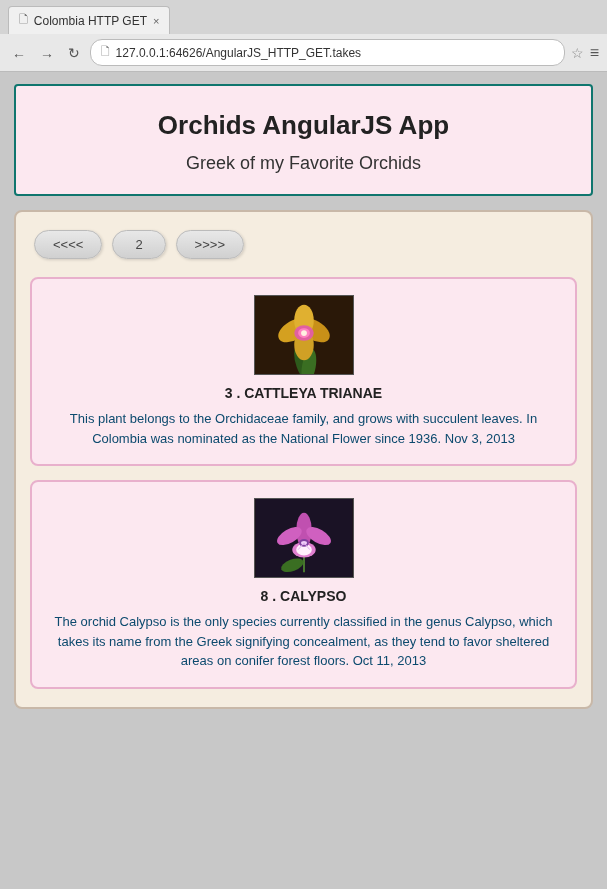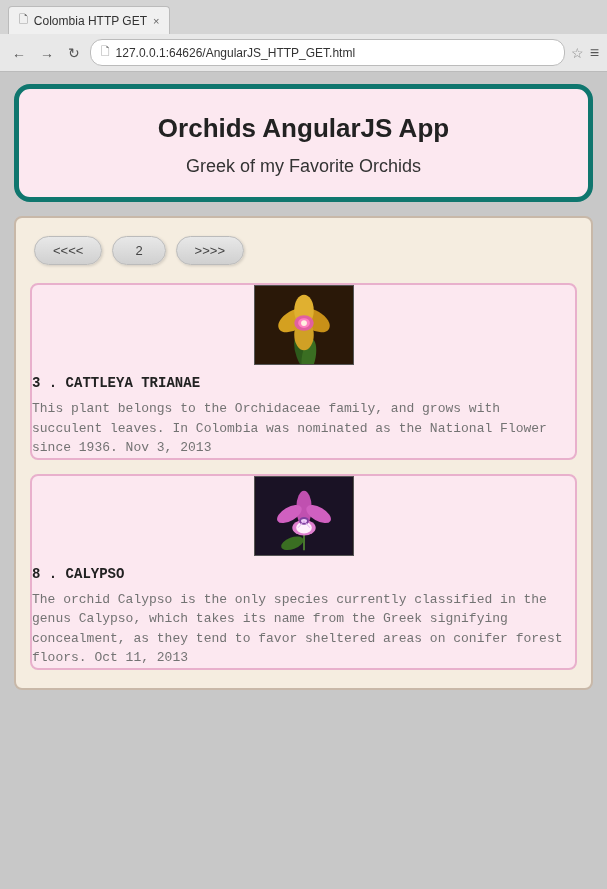--- a/index.html
+++ b/index.html
@@ -102,22 +102,22 @@
 
     
     .main-wrapper {
       background: #c8c8c8;
       padding: 12px 14px;
     }
 
     
     .header-card {
       background: #fce8f0;
-      border: 5px solid #0f766e;
-      border-radius: 16px;
+      border: 2px solid #0f766e;
+      border-radius: 4px;
       text-align: center;
       padding: 24px 20px 20px;
       margin-bottom: 14px;
     }
 
     .header-card h1 {
       font-size: 26px;
       font-weight: bold;
       color: #222;
       margin-bottom: 12px;
@@ -166,22 +166,23 @@
       font-size: 13px;
       color: #444;
       box-shadow: 1px 1px 3px rgba(0,0,0,0.15);
     }
 
     
     .orchid-card {
       background: #fce8f0;
       border: 2px solid #e8b0cc;
       border-radius: 8px;
+      padding: 16px;
       margin-bottom: 14px;
-      font-family: Liberation Mono, monospace;
+      text-align: center;
     }
 
     .orchid-card:last-child {
       margin-bottom: 0;
     }
 
     
     .orchid-img-placeholder {
       width: 100px;
       height: 80px;
@@ -195,42 +196,42 @@
 
     .orchid-name {
       font-size: 14px;
       font-weight: bold;
       color: #222;
       margin-bottom: 8px;
     }
 
     .orchid-desc {
       font-size: 13px;
-      color: #737373;
+      color: #0c4a6e;
       line-height: 1.5;
     }
   </style>
 </head>
 <body>
 
 <div class="browser-chrome">
   <div class="tab-bar">
     <div class="tab">
       <span class="tab-icon">🗋</span>
       <span>Colombia HTTP GET</span>
       <span class="tab-close">×</span>
     </div>
   </div>
   <div class="address-bar-row">
     <button class="nav-btn">←</button>
     <button class="nav-btn">→</button>
     <button class="nav-btn">↻</button>
     <div class="address-bar">
       <span class="page-icon">🗋</span>
-      <span>127.0.0.1:64626/AngularJS_HTTP_GET.html</span>
+      <span>127.0.0.1:64626/AngularJS_HTTP_GET.takes</span>
     </div>
     <button class="star-btn">☆</button>
     <button class="menu-btn">≡</button>
   </div>
 </div>
 
 <div class="main-wrapper">
 
   <div class="header-card">
     <h1>Orchids AngularJS App</h1>

